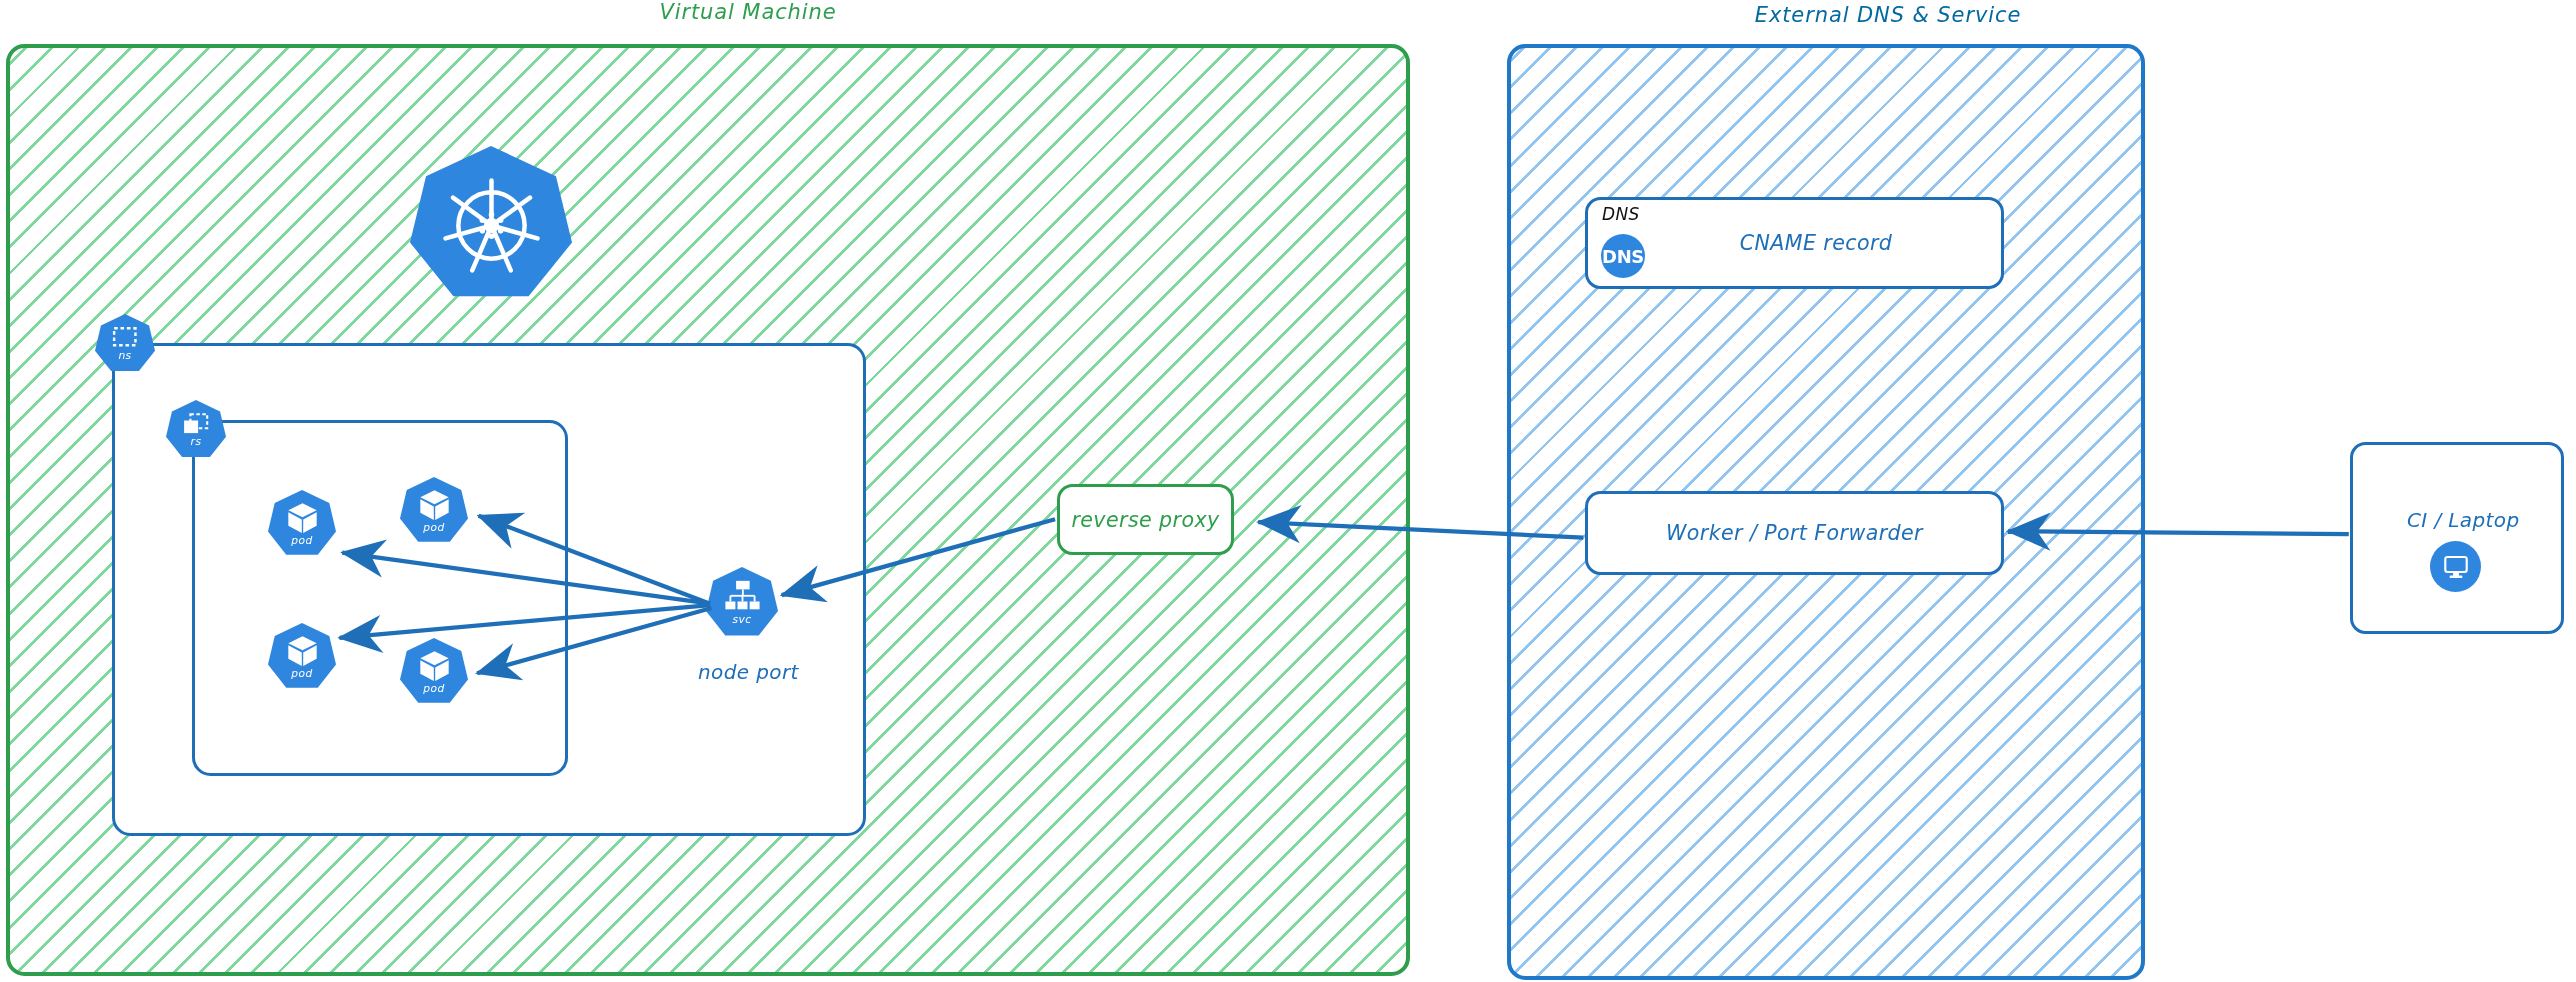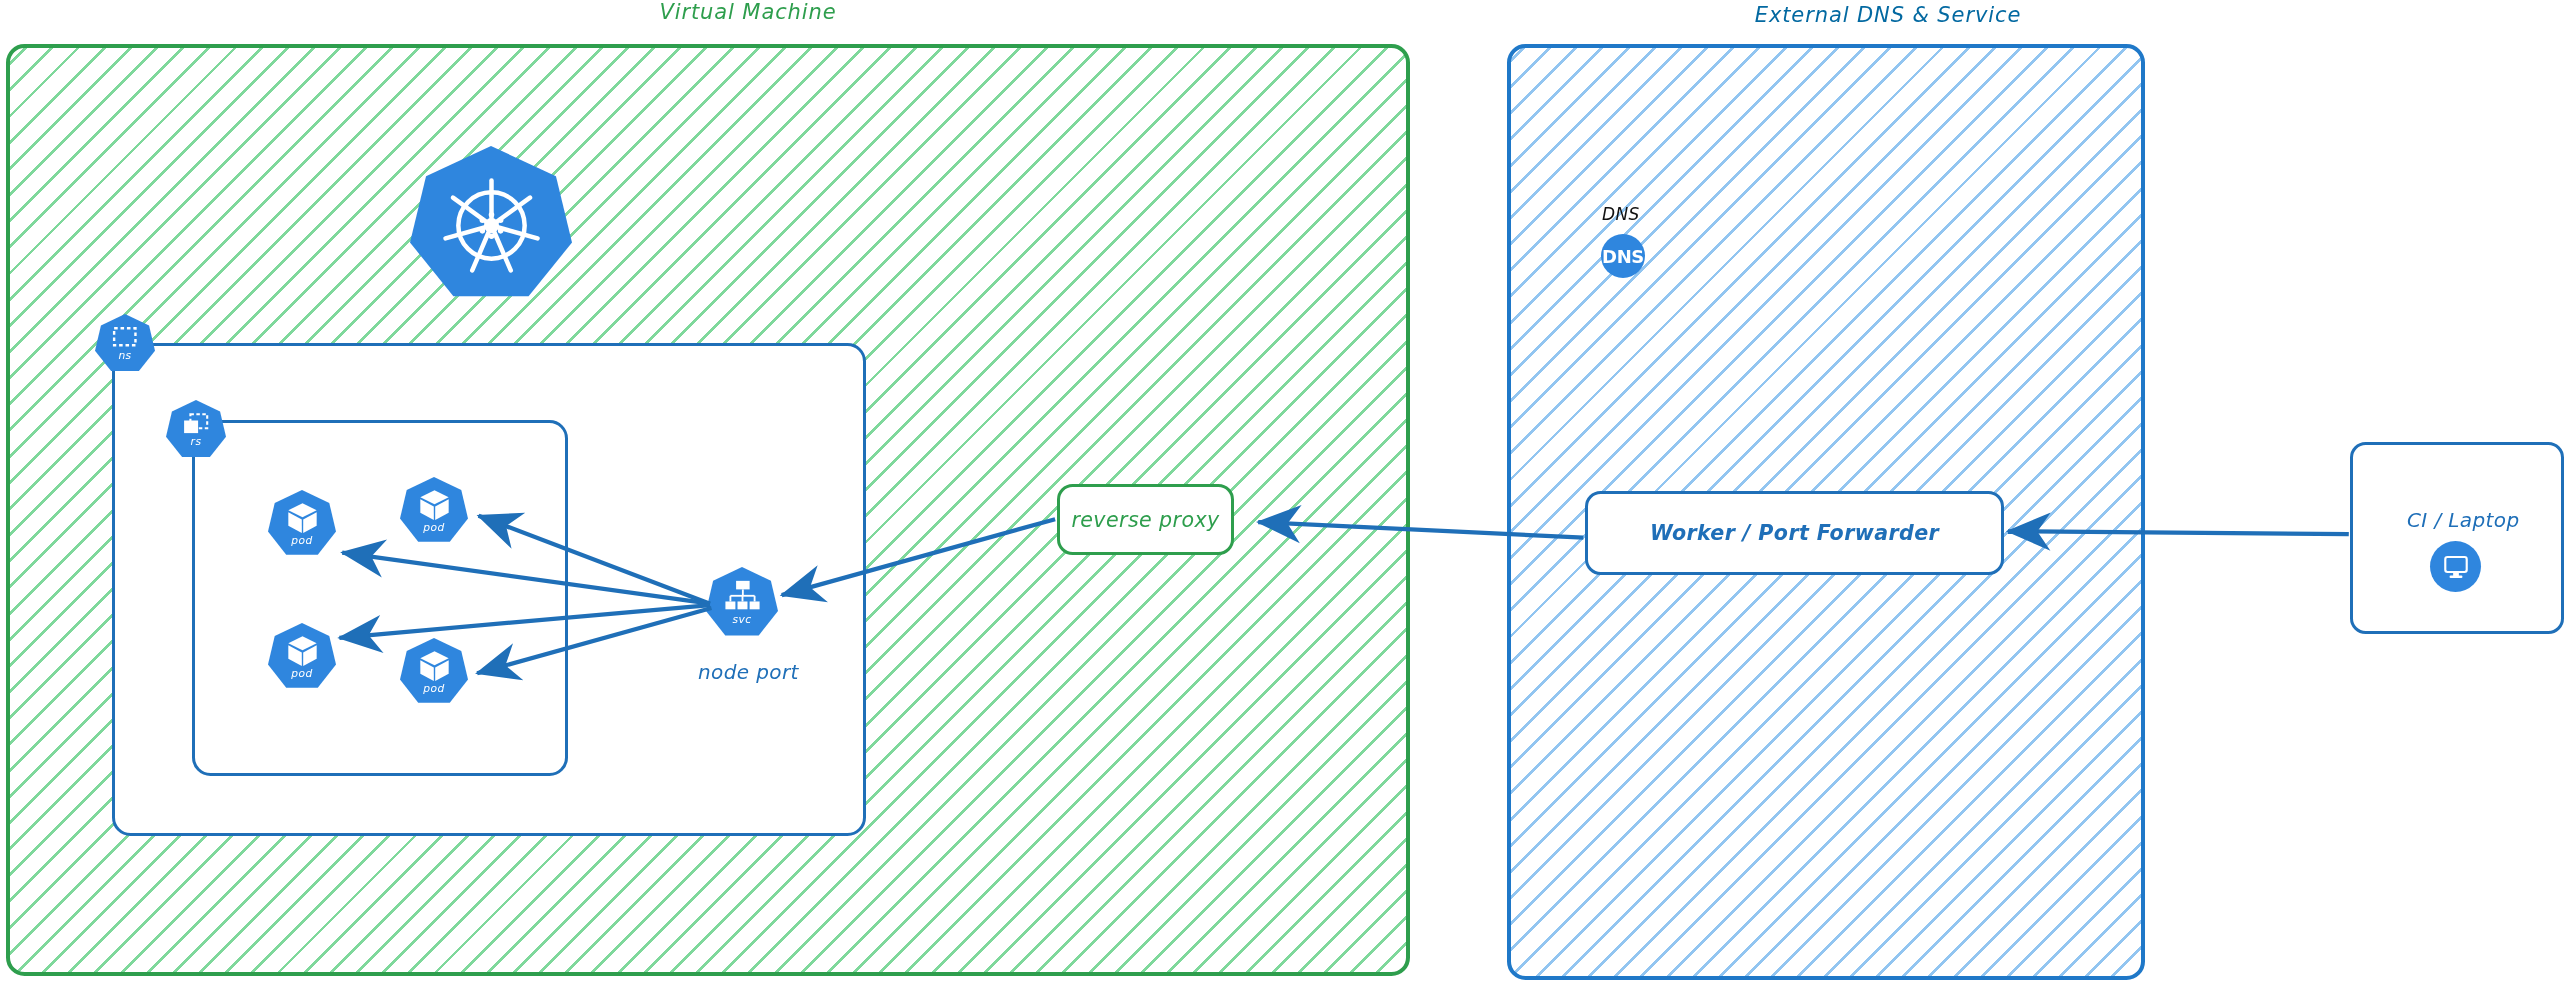--- a/index.html
+++ b/index.html
@@ -281,24 +281,27 @@
     </svg>
     <span class="hept-text">svc</span>
   </div>
 
   <div class="free-label label-blue" style="left:678px; top:660px;margin-left:20px;">node port</div>
 
   <div class="box box-green" style="left:1057px; top:484px; width:177px; height:71px;">
     <span class="box-label label-green">reverse proxy</span>
   </div>
 
+  <div class="box box-blue" style="left:1585px; top:197px; width:419px; height:92px;">
+    <span class="box-label label-blue" style="margin-left:43px;">CNAME record</span>
+  </div>
   <div class="dns-tag" style="left:1602px; top:204px;">DNS</div>
   <div class="dns-circle" style="left:1601px; top:234px; width:44px; height:44px;">DNS</div>
 
-  <div class="box box-blue" style="left:1585px; top:491px; width:419px; height:84px;font-weight:bold;">
+  <div class="box box-blue" style="left:1585px; top:491px; width:419px; height:84px;">
     <span class="box-label label-blue">Worker / Port Forwarder</span>
   </div>
 
   <div class="box box-blue" style="left:2350px; top:442px; width:214px; height:192px;"></div>
   <div class="free-label label-blue" style="left:2407px; top:508px;">CI / Laptop</div>
   <div class="mon-circle" style="left:2430px; top:541px; width:51px; height:51px;">
     <svg width="30" height="30" viewBox="0 0 42 42" aria-hidden="true">
       <rect x="6" y="7" width="30" height="21" rx="3" fill="none" stroke="#ffffff" stroke-width="3"></rect>
       <rect x="17" y="28" width="8" height="6" fill="#ffffff"></rect>
       <rect x="12" y="33" width="18" height="3.4" rx="1.5" fill="#ffffff"></rect>

